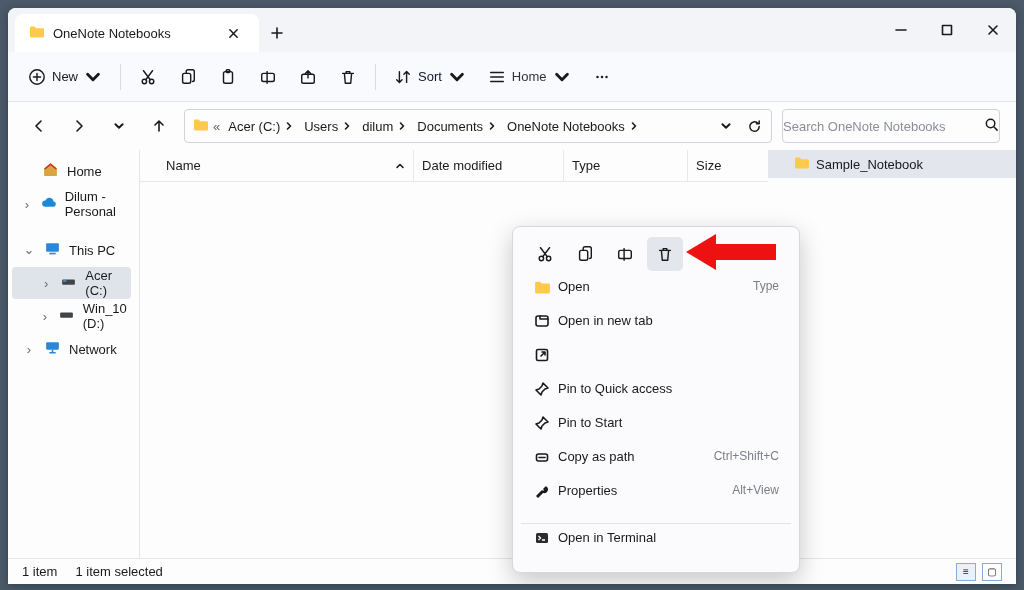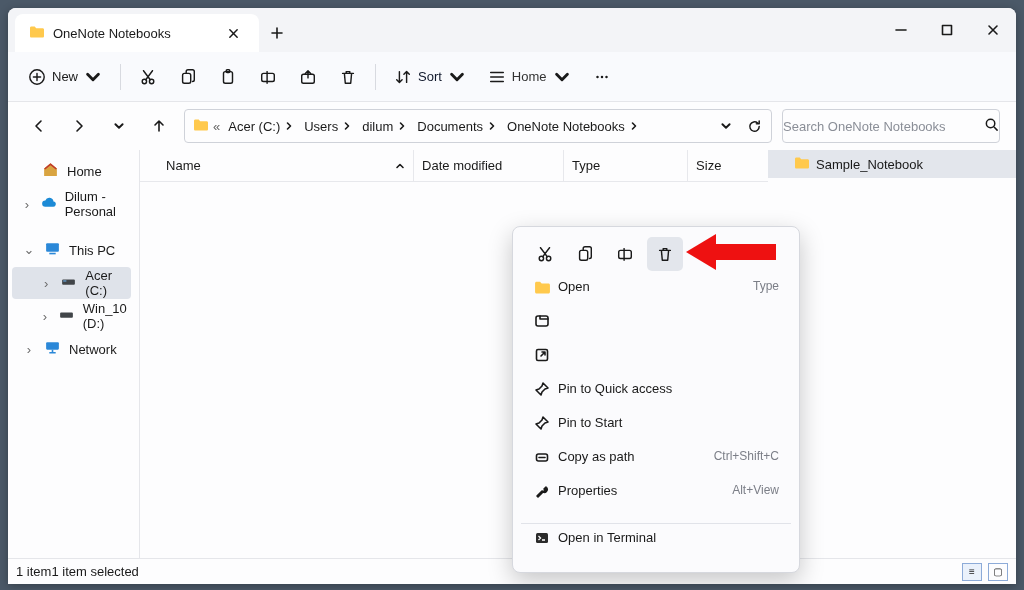--- a/index.html
+++ b/index.html
@@ -49,21 +49,21 @@
   .colheads{display:flex;height:32px;align-items:center;border-bottom:1px solid #e7e8ec;padding-left:18px;color:#444;}
   .colheads>div{display:flex;align-items:center;gap:6px;padding:0 8px;height:100%;border-right:1px solid #e7e8ec;cursor:pointer;}
   .c-name{width:256px;}
   .c-date{width:150px;}
   .c-type{width:124px;}
   .c-size{width:80px;border-right:none!important;}
   .filerow{display:flex;align-items:center;height:28px;padding-left:18px;background:#e3e6ec;cursor:pointer;}
   .filerow .cell{padding:0 8px;}
   .filerow .cell.name{width:256px;display:flex;align-items:center;gap:6px;}
   
-  .status{height:26px;border-top:1px solid #e5e6ea;display:flex;align-items:center;padding:0 8px;color:#3a5fa0;font-size:12px;}
+  .status{height:26px;border-top:1px solid #e5e6ea;display:flex;align-items:center;padding:0 14px;gap:18px;color:#3a5fa0;font-size:12px;}
   .status .viewbtns{margin-left:auto;display:flex;gap:6px;}
   .viewbtns span{width:20px;height:18px;border:1px solid #8dabd8;display:flex;align-items:center;justify-content:center;font-size:10px;}
   
   .ctxmenu{position:absolute;left:504px;top:218px;width:288px;background:#fbfbfd;border:1px solid #d6d8de;border-radius:8px;box-shadow:0 8px 24px rgba(0,0,0,.22);padding:8px 6px;z-index:50;}
   .ctx-iconrow{display:flex;gap:4px;padding:2px 8px 8px 8px;}
   .ctx-iconrow .cib{width:36px;height:34px;border-radius:5px;display:flex;align-items:center;justify-content:center;cursor:pointer;}
   .ctx-iconrow .cib.hl{background:#e3e6ec;}
   .ctx-item{display:flex;gap:7px;height:34px;padding:0 14px;border-radius:5px;cursor:pointer;}
   .ctx-item .ci{width:18px;display:flex;justify-content:center;}
   .ctx-item .lbl{flex:1;}
@@ -401,20 +401,21 @@
       <span class="lbl">Open</span>
       <span class="sc">Type</span>
     </div>
     <div class="ctx-item">
       <span class="ci" style="color:#555">
           <svg width="16" height="16" viewBox="0 0 16 16">
             <rect class="s" x="2" y="3" width="12" height="10" rx="2"></rect>
             <path class="s" d="M6 3v3h8"></path>
           </svg>
         </span>
+      <span class="lbl">Open in new tab</span>
     </div>
     <div class="ctx-item">
       <span class="ci" style="color:#1c66c9">
           <svg width="16" height="16" viewBox="0 0 16 16">
             <rect class="s" x="2.5" y="2.5" width="11" height="11" rx="1.5"></rect>
             <path class="s" d="M7 9l4-4M8 5h3v3"></path>
           </svg>
         </span>
     </div>
     <div class="ctx-item">

